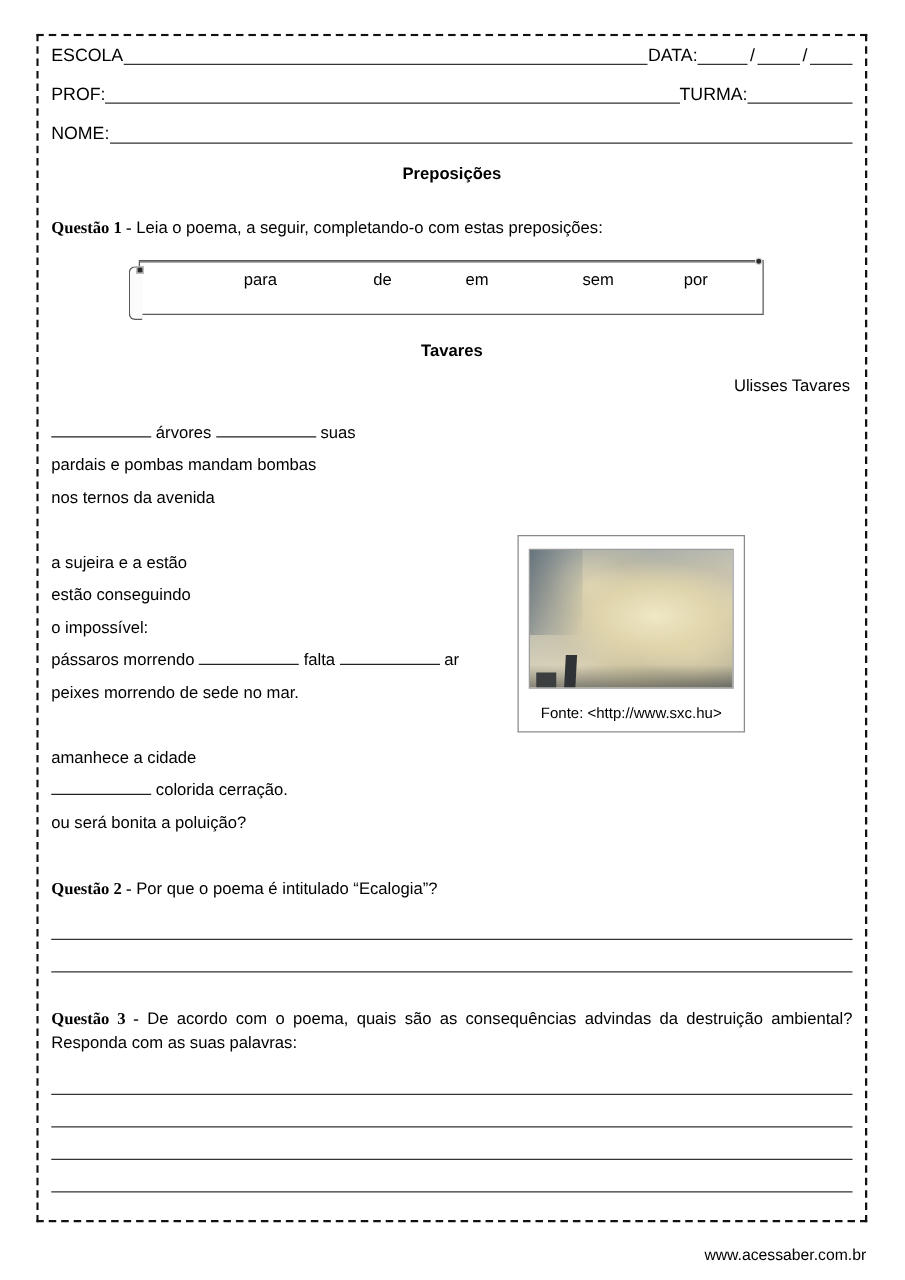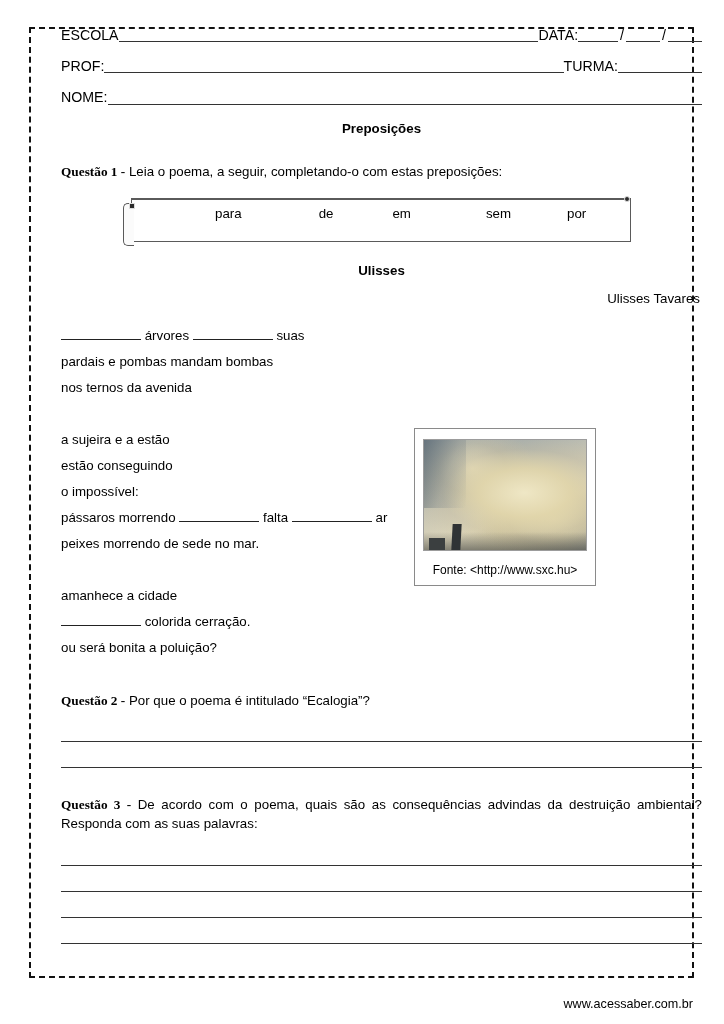--- a/index.html
+++ b/index.html
@@ -32,26 +32,25 @@
     width: 665px;
     height: 951px;
     box-sizing: border-box;
     border: 2px dashed #111111;
     border-radius: 1px;
   }
 
   .content {
     position: absolute;
     left: 41px;
-    top: 28px;
+    top: 38px;
     width: 641px;
     box-sizing: border-box;
     font-size: 13.3px;
     line-height: 1.0;
-    margin-left: 20px;
   }
 
   
   .hdr-row {
     display: flex;
     align-items: flex-end;
     margin-bottom: 17px;
     white-space: nowrap;
     font-size: 14.2px;
   }
@@ -304,21 +303,21 @@
       <div class="scroll-handle handle-tr"></div>
       <div class="scroll-words">
         <span>para</span>
         <span>de</span>
         <span>em</span>
         <span>sem</span>
         <span>por</span>
       </div>
     </div>
 
-    <div class="poem-title">Ulisses</div>
+    <div class="poem-title">Tavares</div>
     <div class="poem-author">Ulisses Tavares</div>
 
     <div class="poem" id="poem-lines">
         <div class="poem-line"><span class="blank blank-w"></span><span> árvores </span><span class="blank blank-w"></span><span> suas</span></div>
         <div class="poem-line"><span>pardais e pombas mandam bombas</span></div>
         <div class="poem-line"><span>nos ternos da avenida</span></div>
         <div class="poem-gap"></div>
         <div class="poem-line"><span>a sujeira e a estão</span></div>
         <div class="poem-line"><span>estão conseguindo</span></div>
         <div class="poem-line"><span>o impossível:</span></div>

